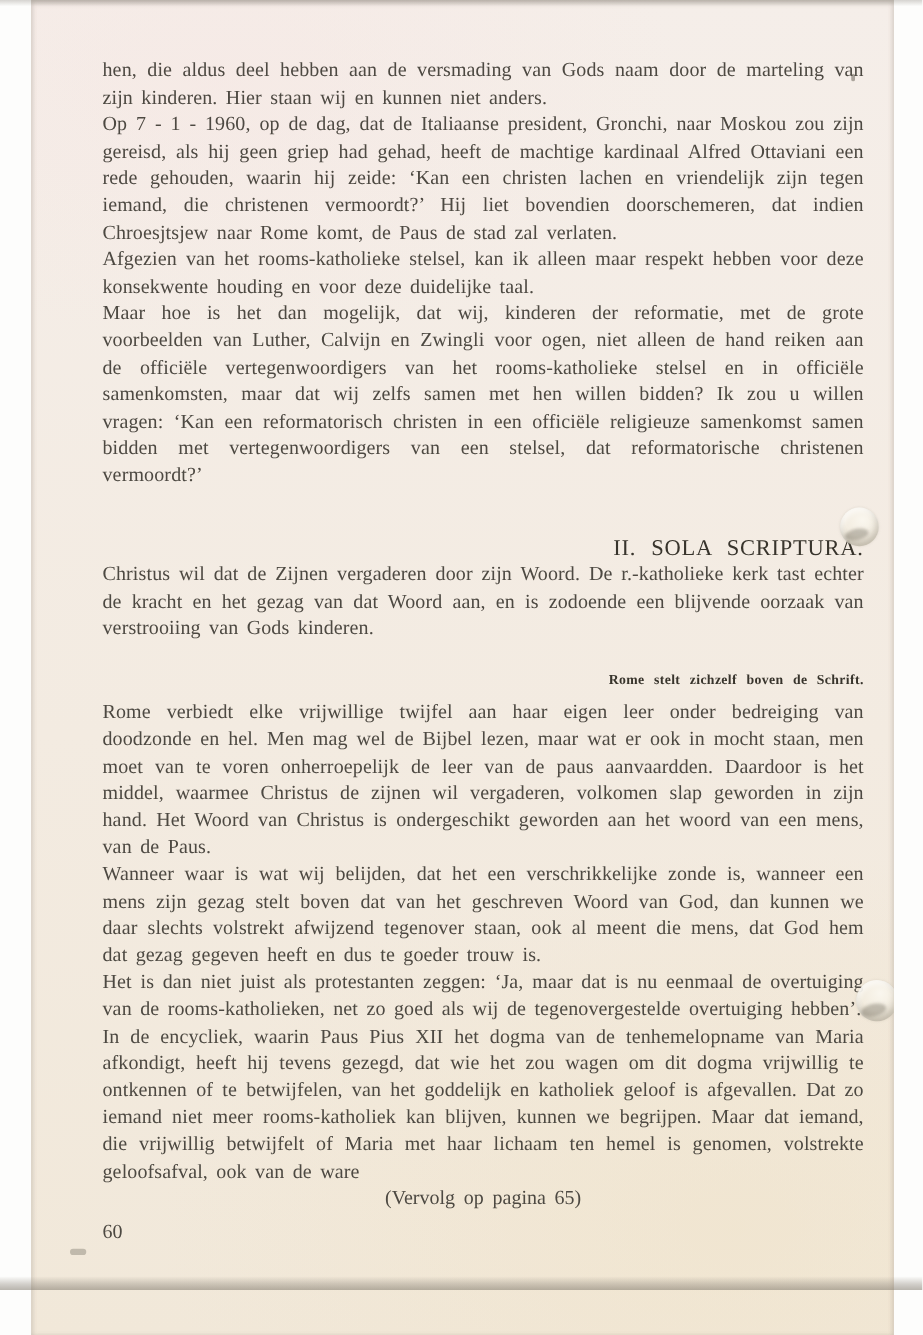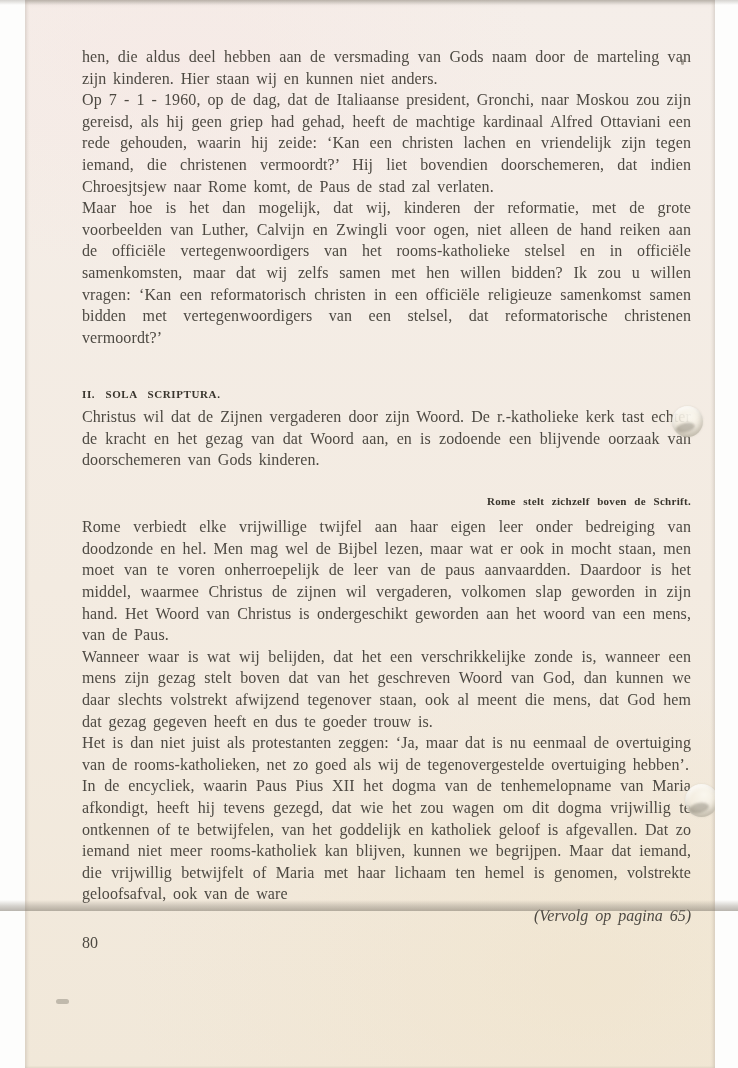--- a/index.html
+++ b/index.html
@@ -4,21 +4,21 @@
 <style>
   html, body {
     margin: 0; padding: 0;
     width: 738px; height: 1068px;
     background: #fdfdfc;
     overflow: hidden;
     font-family: "Liberation Serif", "DejaVu Serif", serif;
   }
   .scan-canvas {
     position: relative;
-    width: 738px; height: 911px;
+    width: 738px; height: 1032px;
   }
   
   .page {
     position: absolute;
     left: 25px; top: 0;
     width: 690px; height: 1068px;
     background:
       radial-gradient(ellipse 520px 300px at 22% 6%, rgba(246,231,228,0.55), transparent 70%),
       radial-gradient(ellipse 640px 420px at 82% 92%, rgba(240,227,201,0.55), transparent 72%),
       linear-gradient(180deg, #f5eee9 0%, #f3ebe1 55%, #f1e8d9 100%);
@@ -50,39 +50,38 @@
     text-align: justify;
     text-justify: inter-word;
   }
   .textblock p {
     margin: 0;
     word-spacing: 2.6px;
     letter-spacing: 0.1px;
   }
   .section-heading {
     margin: 36px 0 0 0;
-    font-size: 11px;
-    font-weight: bold;
+    font-size: 18px;
+    font-weight: normal;
     color: #38342c;
     letter-spacing: 0.6px;
     word-spacing: 7px;
-    text-align: left;
+    text-align: right;
   }
   .sub-heading {
     margin: 20px 0 4px 0;
     font-size: 11px;
     font-weight: bold;
     color: #38342c;
     text-align: right;
     word-spacing: 4.5px;
     letter-spacing: 0.3px;
   }
   .continuation {
-    text-align: right;
-    font-style: italic;
+    text-align: center;
     word-spacing: 3px;
     color: #4d4942;
   }
   .page-number {
     margin-top: 5px;
     text-align: left;
     font-size: 16px;
     color: #4d4942;
   }
   
@@ -118,36 +117,37 @@
 </head>
 <body>
 
 <div class="scan-canvas">
 
   <div class="page">
 
     <div class="textblock">
       <p>hen, die aldus deel hebben aan de versmading van Gods naam door de marteling van zijn kinderen. Hier staan wij en kunnen niet anders.</p>
       <p>Op 7 - 1 - 1960, op de dag, dat de Italiaanse president, Gronchi, naar Moskou zou zijn gereisd, als hij geen griep had gehad, heeft de machtige kardinaal Alfred Ottaviani een rede gehouden, waarin hij zeide: ‘Kan een christen lachen en vriendelijk zijn tegen iemand, die christenen vermoordt?’ Hij liet bovendien doorschemeren, dat indien Chroesjtsjew naar Rome komt, de Paus de stad zal verlaten.</p>
+      <p>Afgezien van het rooms-katholieke stelsel, kan ik alleen maar respekt hebben voor deze konsekwente houding en voor deze duidelijke taal.</p>
       <p>Maar hoe is het dan mogelijk, dat wij, kinderen der reformatie, met de grote voorbeelden van Luther, Calvijn en Zwingli voor ogen, niet alleen de hand reiken aan de officiële vertegenwoordigers van het rooms-katholieke stelsel en in officiële samenkomsten, maar dat wij zelfs samen met hen willen bidden? Ik zou u willen vragen: ‘Kan een reformatorisch christen in een officiële religieuze samenkomst samen bidden met vertegenwoordigers van een stelsel, dat reformatorische christenen vermoordt?’</p>
 
       <h2 class="section-heading">II.  SOLA  SCRIPTURA.</h2>
 
-      <p>Christus wil dat de Zijnen vergaderen door zijn Woord. De r.-katholieke kerk tast echter de kracht en het gezag van dat Woord aan, en is zodoende een blijvende oorzaak van doorschemeren van Gods kinderen.</p>
+      <p>Christus wil dat de Zijnen vergaderen door zijn Woord. De r.-katholieke kerk tast echter de kracht en het gezag van dat Woord aan, en is zodoende een blijvende oorzaak van verstrooiing van Gods kinderen.</p>
 
       <h3 class="sub-heading">Rome stelt zichzelf boven de Schrift.</h3>
 
       <p>Rome verbiedt elke vrijwillige twijfel aan haar eigen leer onder bedreiging van doodzonde en hel. Men mag wel de Bijbel lezen, maar wat er ook in mocht staan, men moet van te voren onherroepelijk de leer van de paus aanvaardden. Daardoor is het middel, waarmee Christus de zijnen wil vergaderen, volkomen slap geworden in zijn hand. Het Woord van Christus is ondergeschikt geworden aan het woord van een mens, van de Paus.</p>
       <p>Wanneer waar is wat wij belijden, dat het een verschrikkelijke zonde is, wanneer een mens zijn gezag stelt boven dat van het geschreven Woord van God, dan kunnen we daar slechts volstrekt afwijzend tegenover staan, ook al meent die mens, dat God hem dat gezag gegeven heeft en dus te goeder trouw is.</p>
       <p>Het is dan niet juist als protestanten zeggen: ‘Ja, maar dat is nu eenmaal de overtuiging van de rooms-katholieken, net zo goed als wij de tegenovergestelde overtuiging hebben’.</p>
       <p>In de encycliek, waarin Paus Pius XII het dogma van de tenhemelopname van Maria afkondigt, heeft hij tevens gezegd, dat wie het zou wagen om dit dogma vrijwillig te ontkennen of te betwijfelen, van het goddelijk en katholiek geloof is afgevallen. Dat zo iemand niet meer rooms-katholiek kan blijven, kunnen we begrijpen. Maar dat iemand, die vrijwillig betwijfelt of Maria met haar lichaam ten hemel is genomen, volstrekte geloofsafval, ook van de ware</p>
 
       <div class="continuation">(Vervolg op pagina 65)</div>
 
-      <div class="page-number">80</div>
+      <div class="page-number">60</div>
     </div>
 
     <div class="stain stain-1">
       <div class="crescent"></div>
     </div>
     <div class="stain stain-2">
       <div class="crescent"></div>
     </div>
 
     <div class="speck speck-a"></div>

